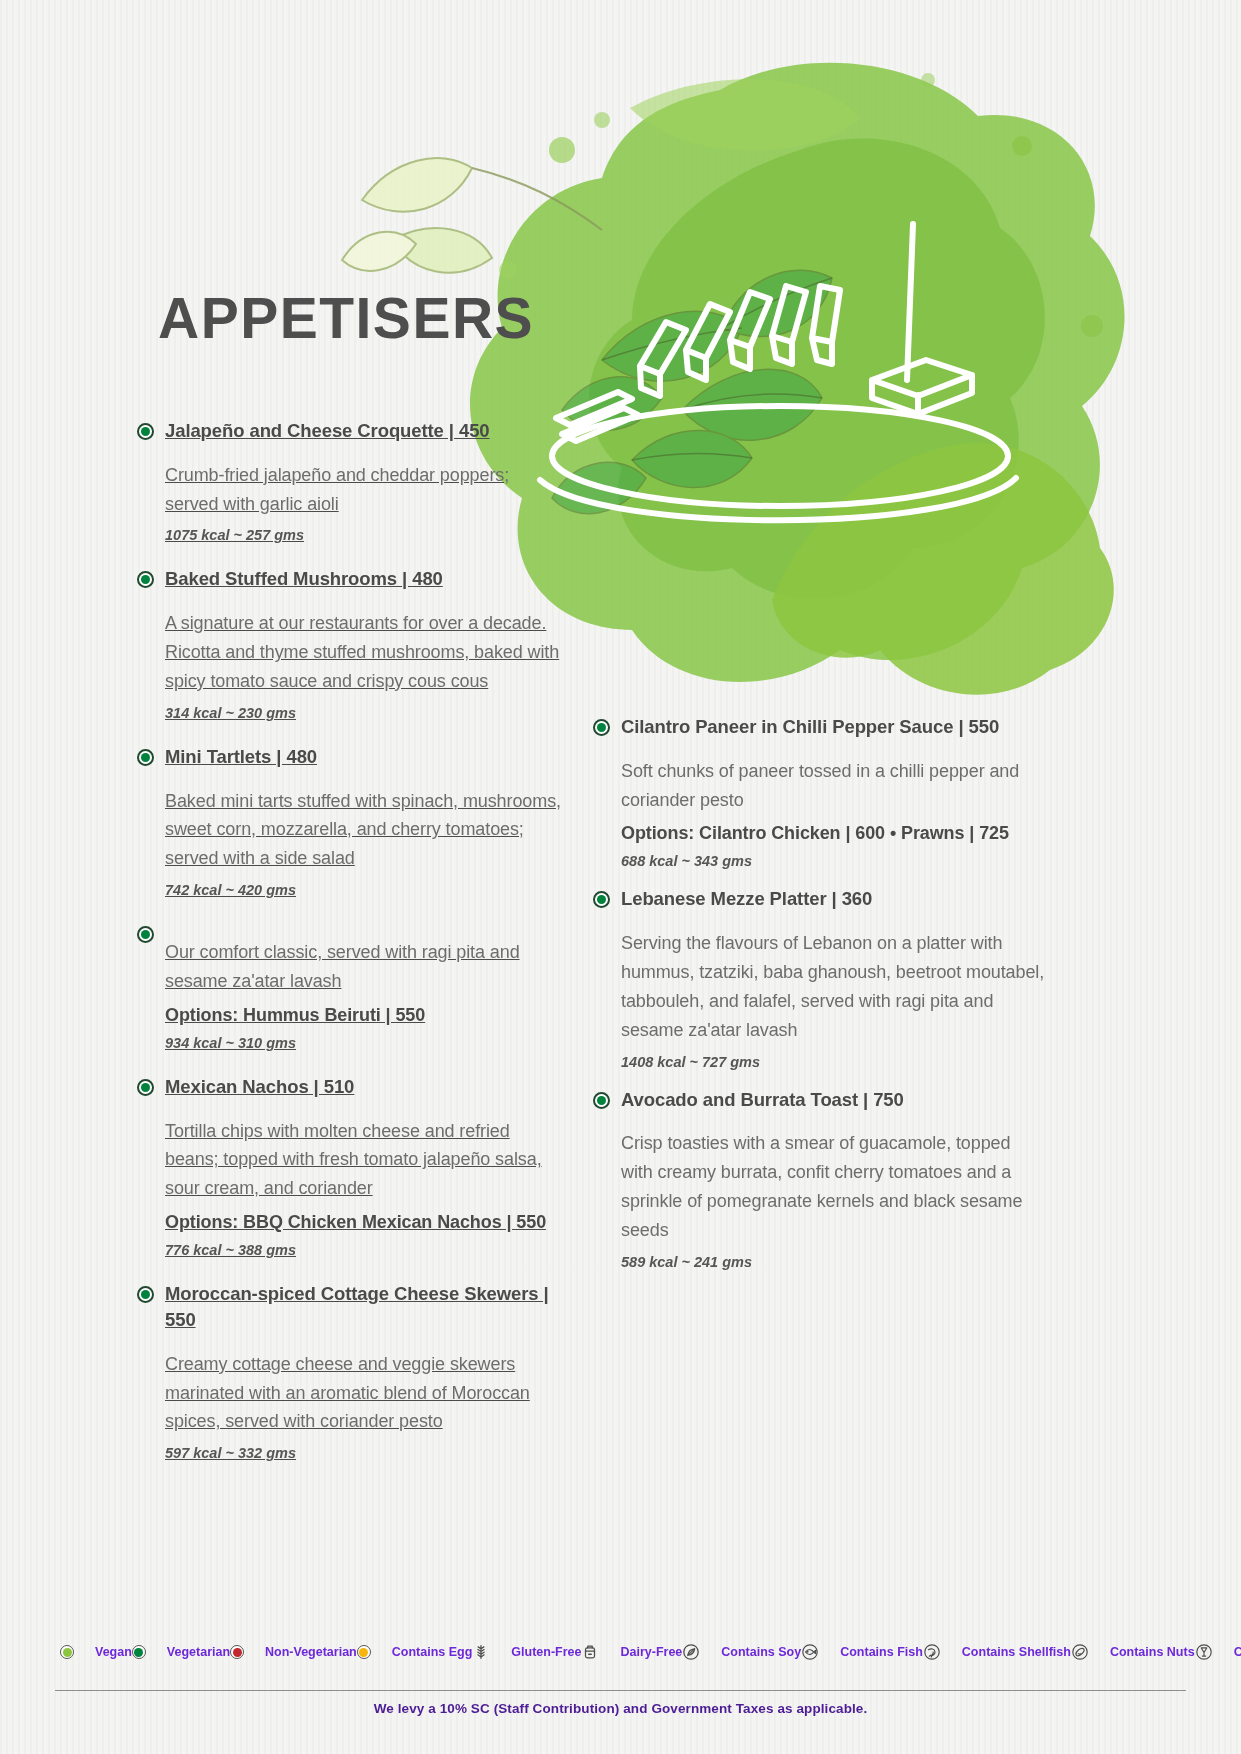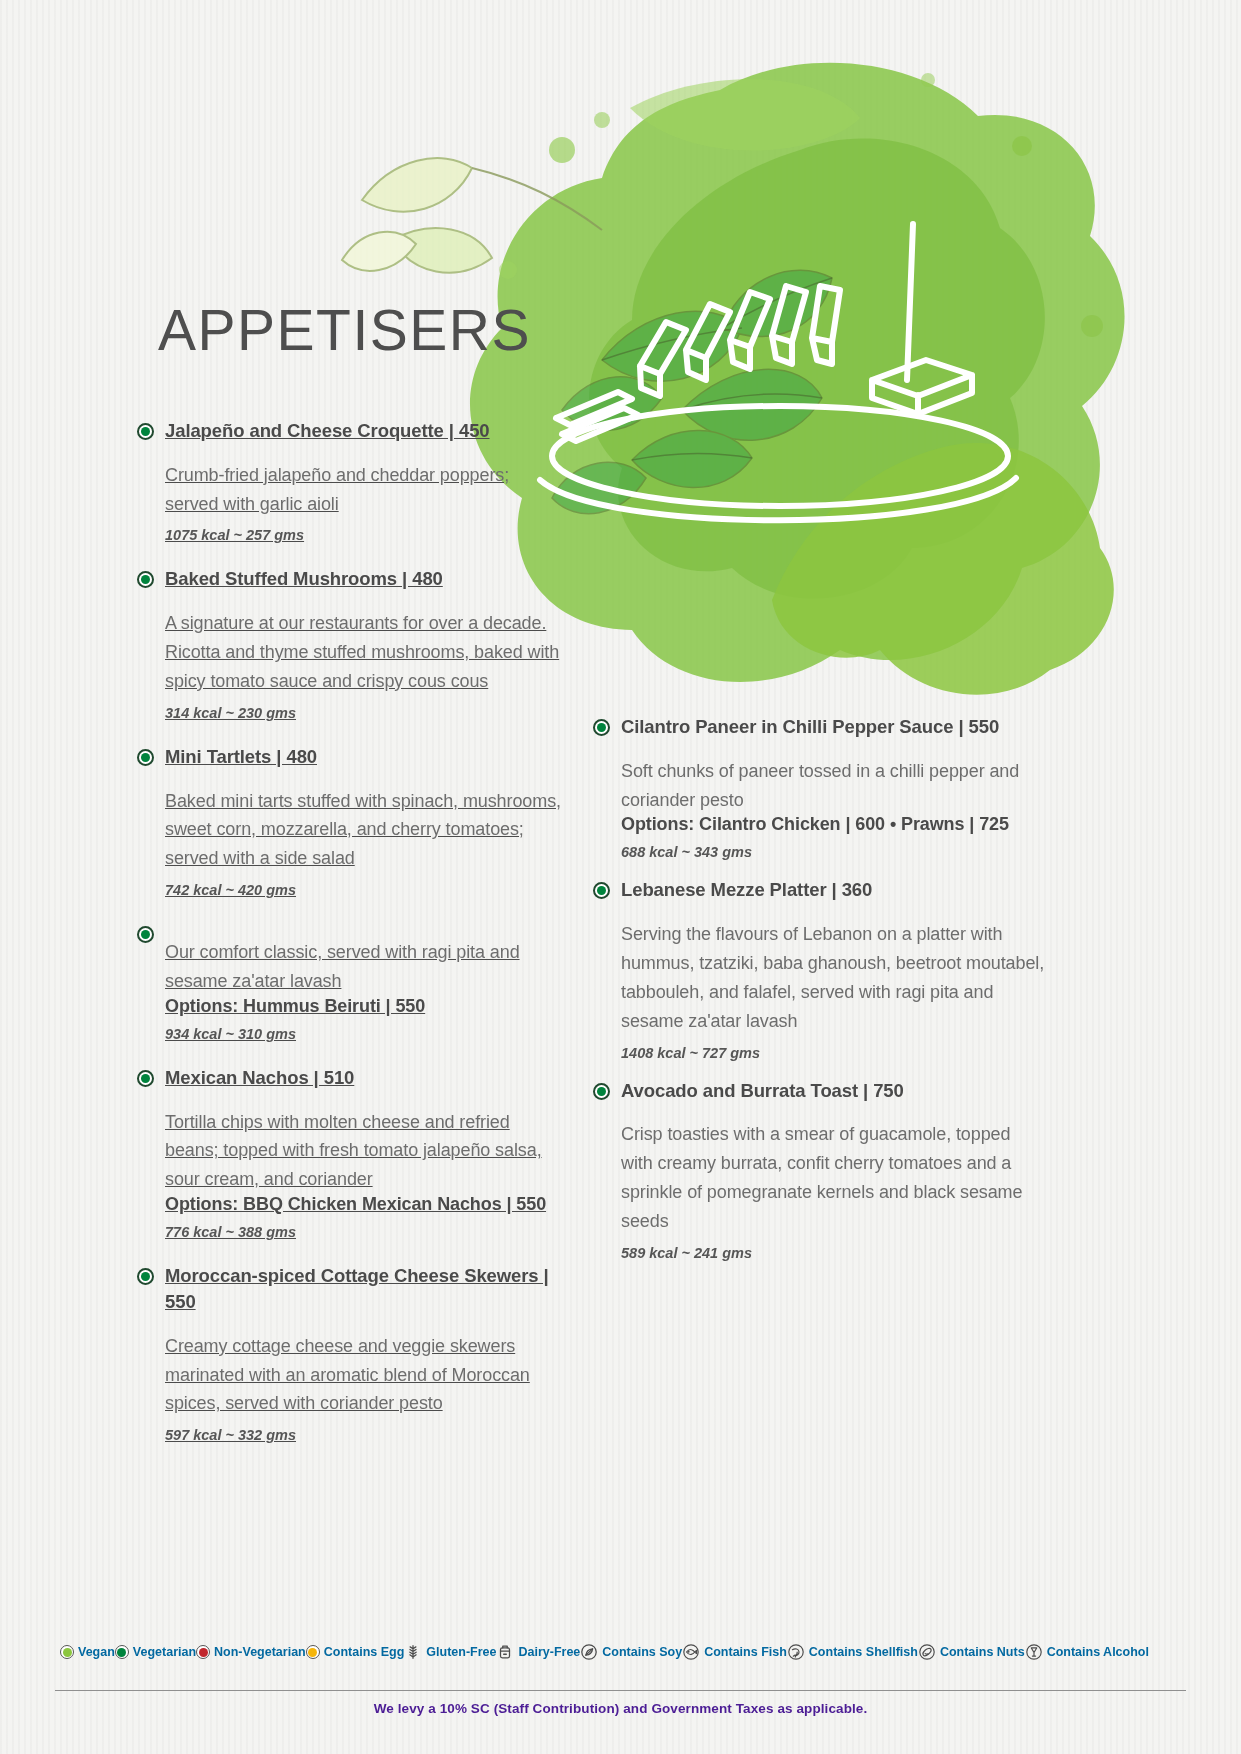--- a/index.html
+++ b/index.html
@@ -8,45 +8,45 @@
     background:#f4f4f2;overflow:hidden;
     font-family:"Liberation Sans",sans-serif;color:#4c4c4c;
   }
   .page::before{
     content:"";position:absolute;inset:0;pointer-events:none;
     background:repeating-linear-gradient(90deg,rgba(0,0,0,0.022) 0 2px,rgba(255,255,255,0) 2px 6px);
   }
   .art{position:absolute;left:300px;top:28px;pointer-events:none;}
 
   .title{
-    position:absolute;left:158px;top:302px;
-    font-size:57px;font-weight:400;letter-spacing:1.5px;color:#4e4e4e;line-height:1;
+    position:absolute;left:158px;top:290px;
+    font-size:57px;font-weight:700;letter-spacing:1.5px;color:#4e4e4e;line-height:1;
   }
 
   .col{position:absolute;display:flex;flex-direction:column;}
   .col-left{left:137px;top:418px;width:428px;gap:23px;text-decoration:underline;}
   .col-right{left:593px;top:714px;width:452px;gap:17px;}
 
   .item{display:flex;gap:11px;align-items:flex-start;position:relative;z-index:2;}
   .badge{
     flex:0 0 auto;width:13px;height:13px;border:2px solid #20492f;border-radius:50%;
     background:#ffffff;display:flex;align-items:center;justify-content:center;margin-top:5px;
   }
   .badge .dot{width:9px;height:9px;border-radius:50%;}
   .itext{flex:1 1 auto;}
   .ititle{font-size:18.5px;font-weight:700;color:#4a4a4a;line-height:1.4;letter-spacing:-0.1px;}
   .idesc{font-size:18px;color:#6d6d6d;line-height:1.6;margin-top:17px;letter-spacing:-0.1px;}
-  .iopt{font-size:18px;font-weight:700;color:#4a4a4a;letter-spacing:-0.1px;}
+  .iopt{font-size:18px;font-weight:700;color:#4a4a4a;margin-top:9px;letter-spacing:-0.1px;}
   .ikcal{font-size:14.5px;font-weight:700;font-style:italic;color:#565656;margin-top:9px;}
 
   .legend{
     position:absolute;left:60px;top:1643px;width:1022px;
     display:flex;align-items:center;justify-content:space-between;
   }
-  .leg{display:flex;align-items:center;gap:4px;font-size:12.5px;font-weight:700;color:#0369a1;white-space:nowrap;}
+  .leg{display:flex;align-items:center;gap:21px;font-size:12.5px;font-weight:700;color:#6d28d9;white-space:nowrap;}
   .ring{
     width:12px;height:12px;border:1.6px solid #555;border-radius:50%;
     background:#fff;display:flex;align-items:center;justify-content:center;flex:0 0 auto;
   }
   .ring .dot{width:9px;height:9px;border-radius:50%;background:#888;}
   .gicon{flex:0 0 auto;display:block;}
 
   .rule{position:absolute;left:55px;right:55px;top:1690px;border-top:1.5px solid #8f8f8f;}
   .note{
     position:absolute;left:0;right:0;top:1701px;text-align:center;

